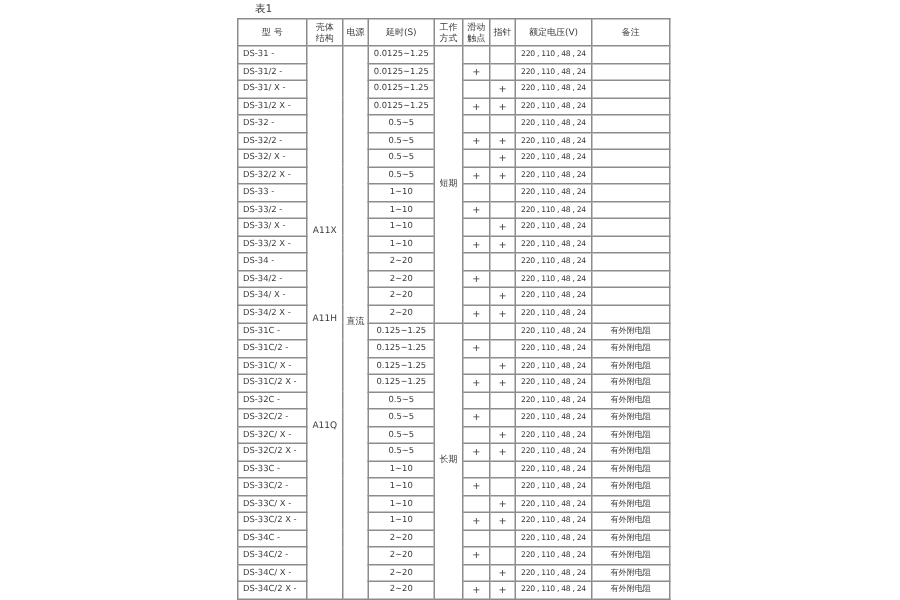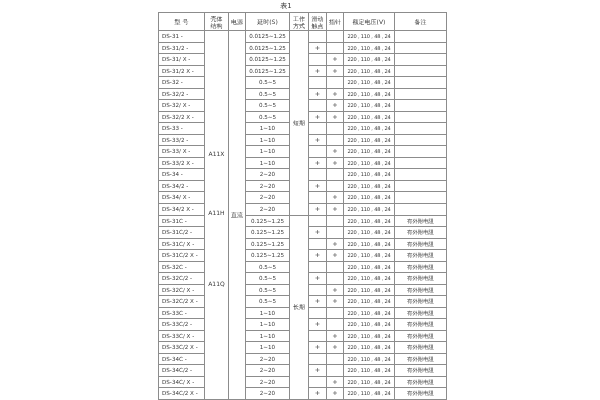--- a/index.html
+++ b/index.html
@@ -2,21 +2,21 @@
 <html><head>
 <meta charset="utf-8">
 <style>
   html,body{margin:0;padding:0;}
   body{
     width:600px;height:400px;background:#ffffff;position:relative;
     font-family:"DejaVu Sans", sans-serif;color:#3a3a3a;overflow:hidden;
   }
   .sheet{position:absolute;left:0;top:0;width:600px;height:400px;}
   .tbl-title{
-    position:absolute;top:2px;left:142px;width:288px;text-align:center;
+    position:absolute;top:2px;left:170px;width:288px;text-align:left;
     font-size:7px;line-height:8px;color:#333;
   }
   table.spec{
     position:absolute;left:158px;top:12px;width:288px;
     border-collapse:collapse;table-layout:fixed;
   }
   .spec th,.spec td{
     border:1px solid #8c8c8c;padding:0;margin:0;
     font-size:6px;font-weight:normal;text-align:center;vertical-align:middle;
     overflow:hidden;white-space:nowrap;color:#3a3a3a;

